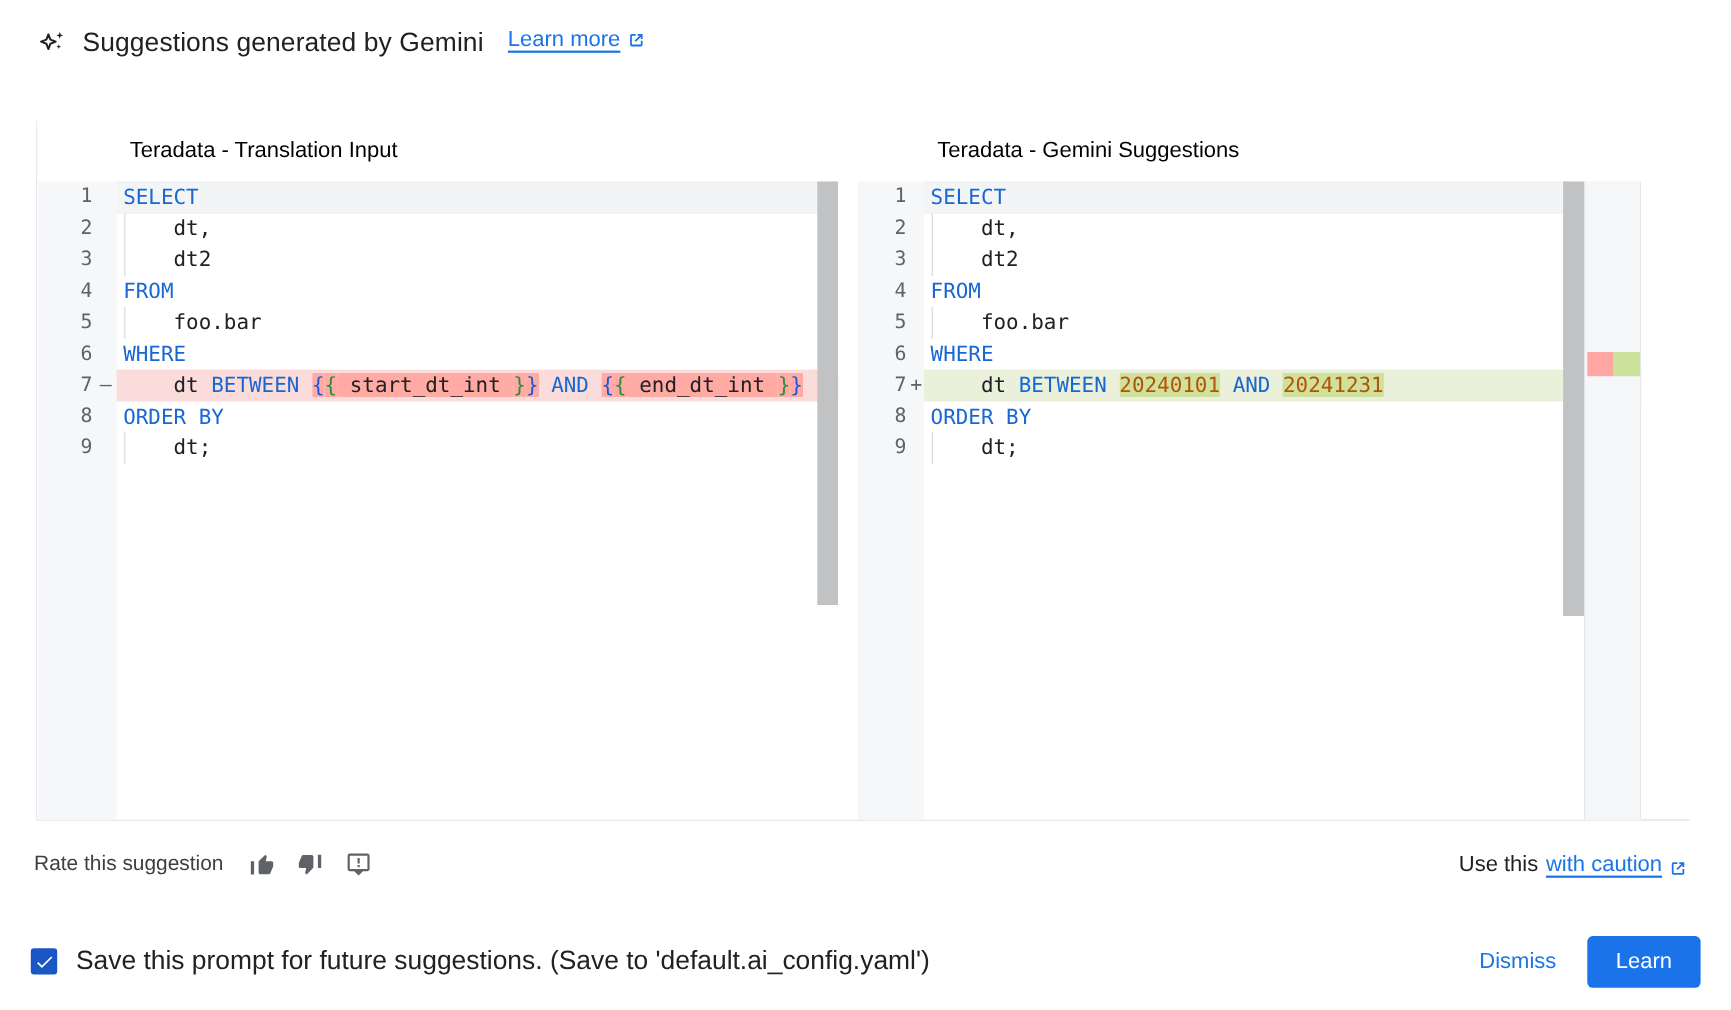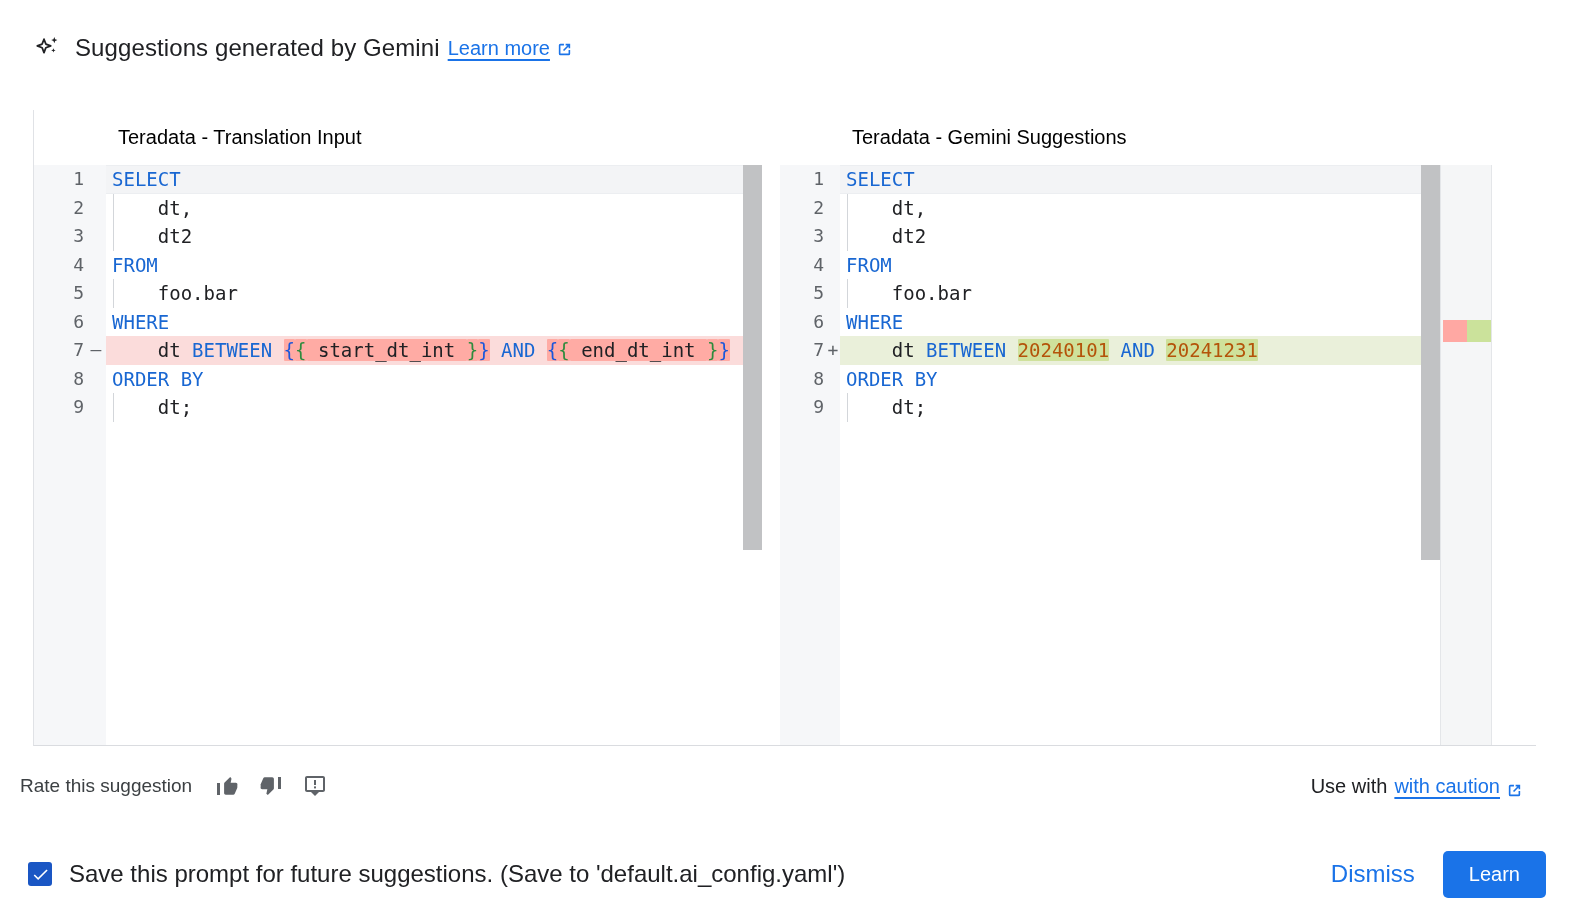--- a/index.html
+++ b/index.html
@@ -16,37 +16,37 @@
     position: relative;
   }
 
   
   .header {
     position: absolute;
     left: 33px;
     top: 25px;
     height: 46px;
     display: flex;
-    align-items: center;
+    align-items: flex-start;
   }
   .sparkle-icon {
     width: 30px;
     height: 30px;
     margin-right: 12px;
     flex: 0 0 auto;
     display: block;
   }
   .header-title {
     font-size: 24px;
     color: #202124;
     letter-spacing: 0.1px;
     white-space: nowrap;
   }
   .learn-more {
-    margin-left: 8px;
+    margin-left: 22px;
     display: inline-flex;
     align-items: center;
     gap: 6px;
     color: #1a73e8;
     font-size: 20px;
     text-decoration: underline;
     text-underline-offset: 4px;
     cursor: pointer;
     white-space: nowrap;
   }
@@ -230,21 +230,21 @@
     border-left: 1px solid #e4e6e9;
     border-right: 1px solid #e4e6e9;
     box-sizing: border-box;
     z-index: 4;
   }
   .ov-mark { position: absolute; height: 22px; width: 24px; }
 
   
   .rate-row {
     position: absolute;
-    left: 20px;
+    left: 31px;
     top: 766px;
     width: 1503px;
     height: 40px;
     display: flex;
     align-items: center;
   }
   .rate-label {
     font-size: 19px;
     color: #3c4043;
     margin-right: 22px;
@@ -299,21 +299,21 @@
   .save-label { font-size: 24px; color: #202124; white-space: nowrap; }
 
   .footer-actions {
     margin-left: auto;
     display: flex;
     align-items: center;
     gap: 10px;
   }
   .btn-text {
     color: #1a73e8;
-    font-size: 24px;
+    font-size: 20px;
     padding: 10px 18px;
     border-radius: 5px;
     background: transparent;
     border: none;
     cursor: pointer;
     font-family: "Liberation Sans", sans-serif;
   }
   .btn-filled {
     color: #ffffff;
     background: #1a73e8;
@@ -414,21 +414,21 @@
     </span>
     <span class="icon-btn">
       <svg viewBox="0 0 24 24" xmlns="http://www.w3.org/2000/svg">
         <path d="M20 2H4c-1.1 0-2 .9-2 2v12c0 1.1.9 2 2 2h4l4 4 4-4h4c1.1 0 2-.9 2-2V4c0-1.1-.9-2-2-2zm0 14H4V4h16v12z"></path>
         <rect x="11" y="6" width="2" height="5"></rect>
         <rect x="11" y="12.4" width="2" height="2"></rect>
       </svg>
     </span>
   </span>
   <span class="use-code">
-    <span>Use with</span>
+    <span>Use this</span>
     <a class="caution-link">
       <span>with caution</span>
       <span class="ext-icon">
         <svg viewBox="0 0 18 18" xmlns="http://www.w3.org/2000/svg">
           <path d="M3 4.6 A1.6 1.6 0 0 1 4.6 3 H8.4 V4.7 H4.7 V13.3 H13.3 V9.6 H15 V13.4 A1.6 1.6 0 0 1 13.4 15 H4.6 A1.6 1.6 0 0 1 3 13.4 Z" fill="#1a73e8"></path>
           <path d="M10.2 3 H15 V7.8 H13.3 V5.9 L8.6 10.6 L7.4 9.4 L12.1 4.7 H10.2 Z" fill="#1a73e8"></path>
         </svg>
       </span>
     </a>
   </span>

